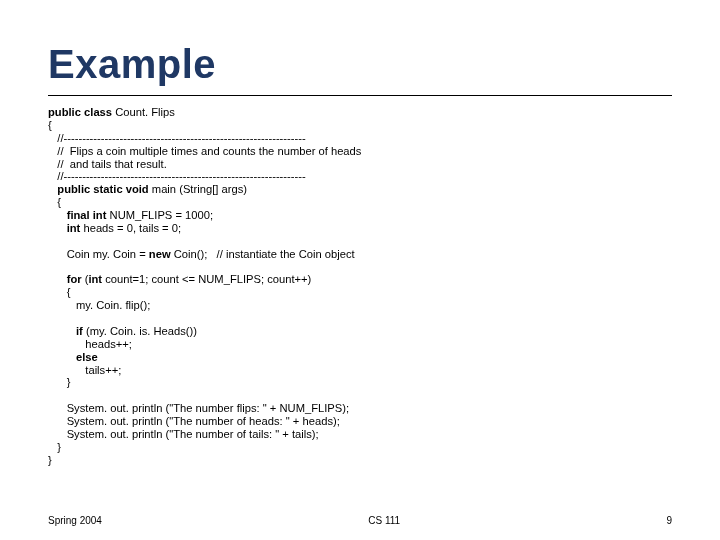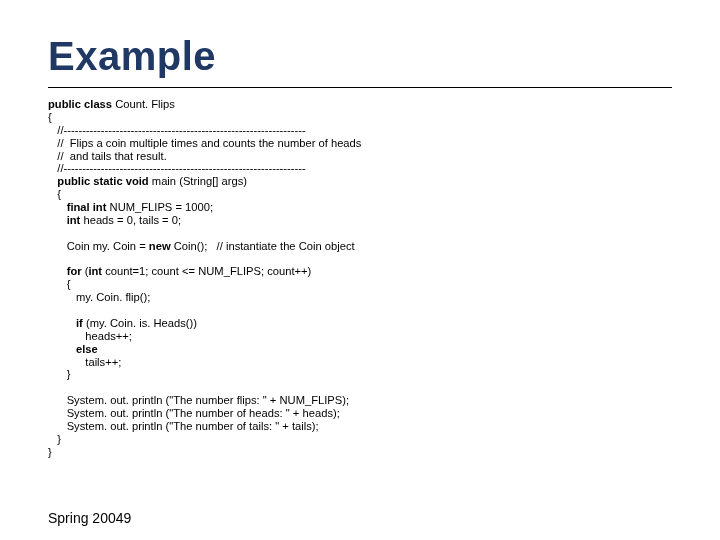--- a/index.html
+++ b/index.html
@@ -7,20 +7,21 @@
   body {
     width:720px; height:540px;
     background:#fff;
     font-family: Arial, Helvetica, sans-serif;
     color:#000;
     position:relative;
     overflow:hidden;
   }
   .slide {
     padding: 34px 48px 0 48px;
+    margin-top: 8px;
   }
   .title {
     font-family: "Arial", sans-serif;
     font-size:40px;
     color:#1f3864;
     margin:0 0 8px 0;
     letter-spacing:0.5px;
   }
   .rule {
     border:none;
@@ -34,21 +35,21 @@
     white-space:pre;
     margin:0;
     color:#000;
   }
   pre.code b.kw { font-weight:bold; }
   .footer {
     position:absolute;
     bottom:14px; left:0; right:0;
     display:flex;
     align-items:center;
-    font-size:14px;
+    font-size:10px;
     color:#000;
     padding:0 48px;
   }
   .footer .left { flex:0 0 auto; }
   .footer .center { flex:1 1 auto; text-align:center; }
   .footer .right { flex:0 0 auto; }
 </style>
 </head>
 <body>
 
@@ -81,14 +82,15 @@
 <span></span>
 <span>      System. out. println ("The number flips: " + NUM_FLIPS);</span>
 <span>      System. out. println ("The number of heads: " + heads);</span>
 <span>      System. out. println ("The number of tails: " + tails);</span>
 <span>   }</span>
 <span>}</span></pre>
 </div>
 
 <div class="footer">
   <span class="left">Spring 2004</span>
+  <span class="center">CS 111</span>
   <span class="right">9</span>
 </div>
 
 </body></html>

